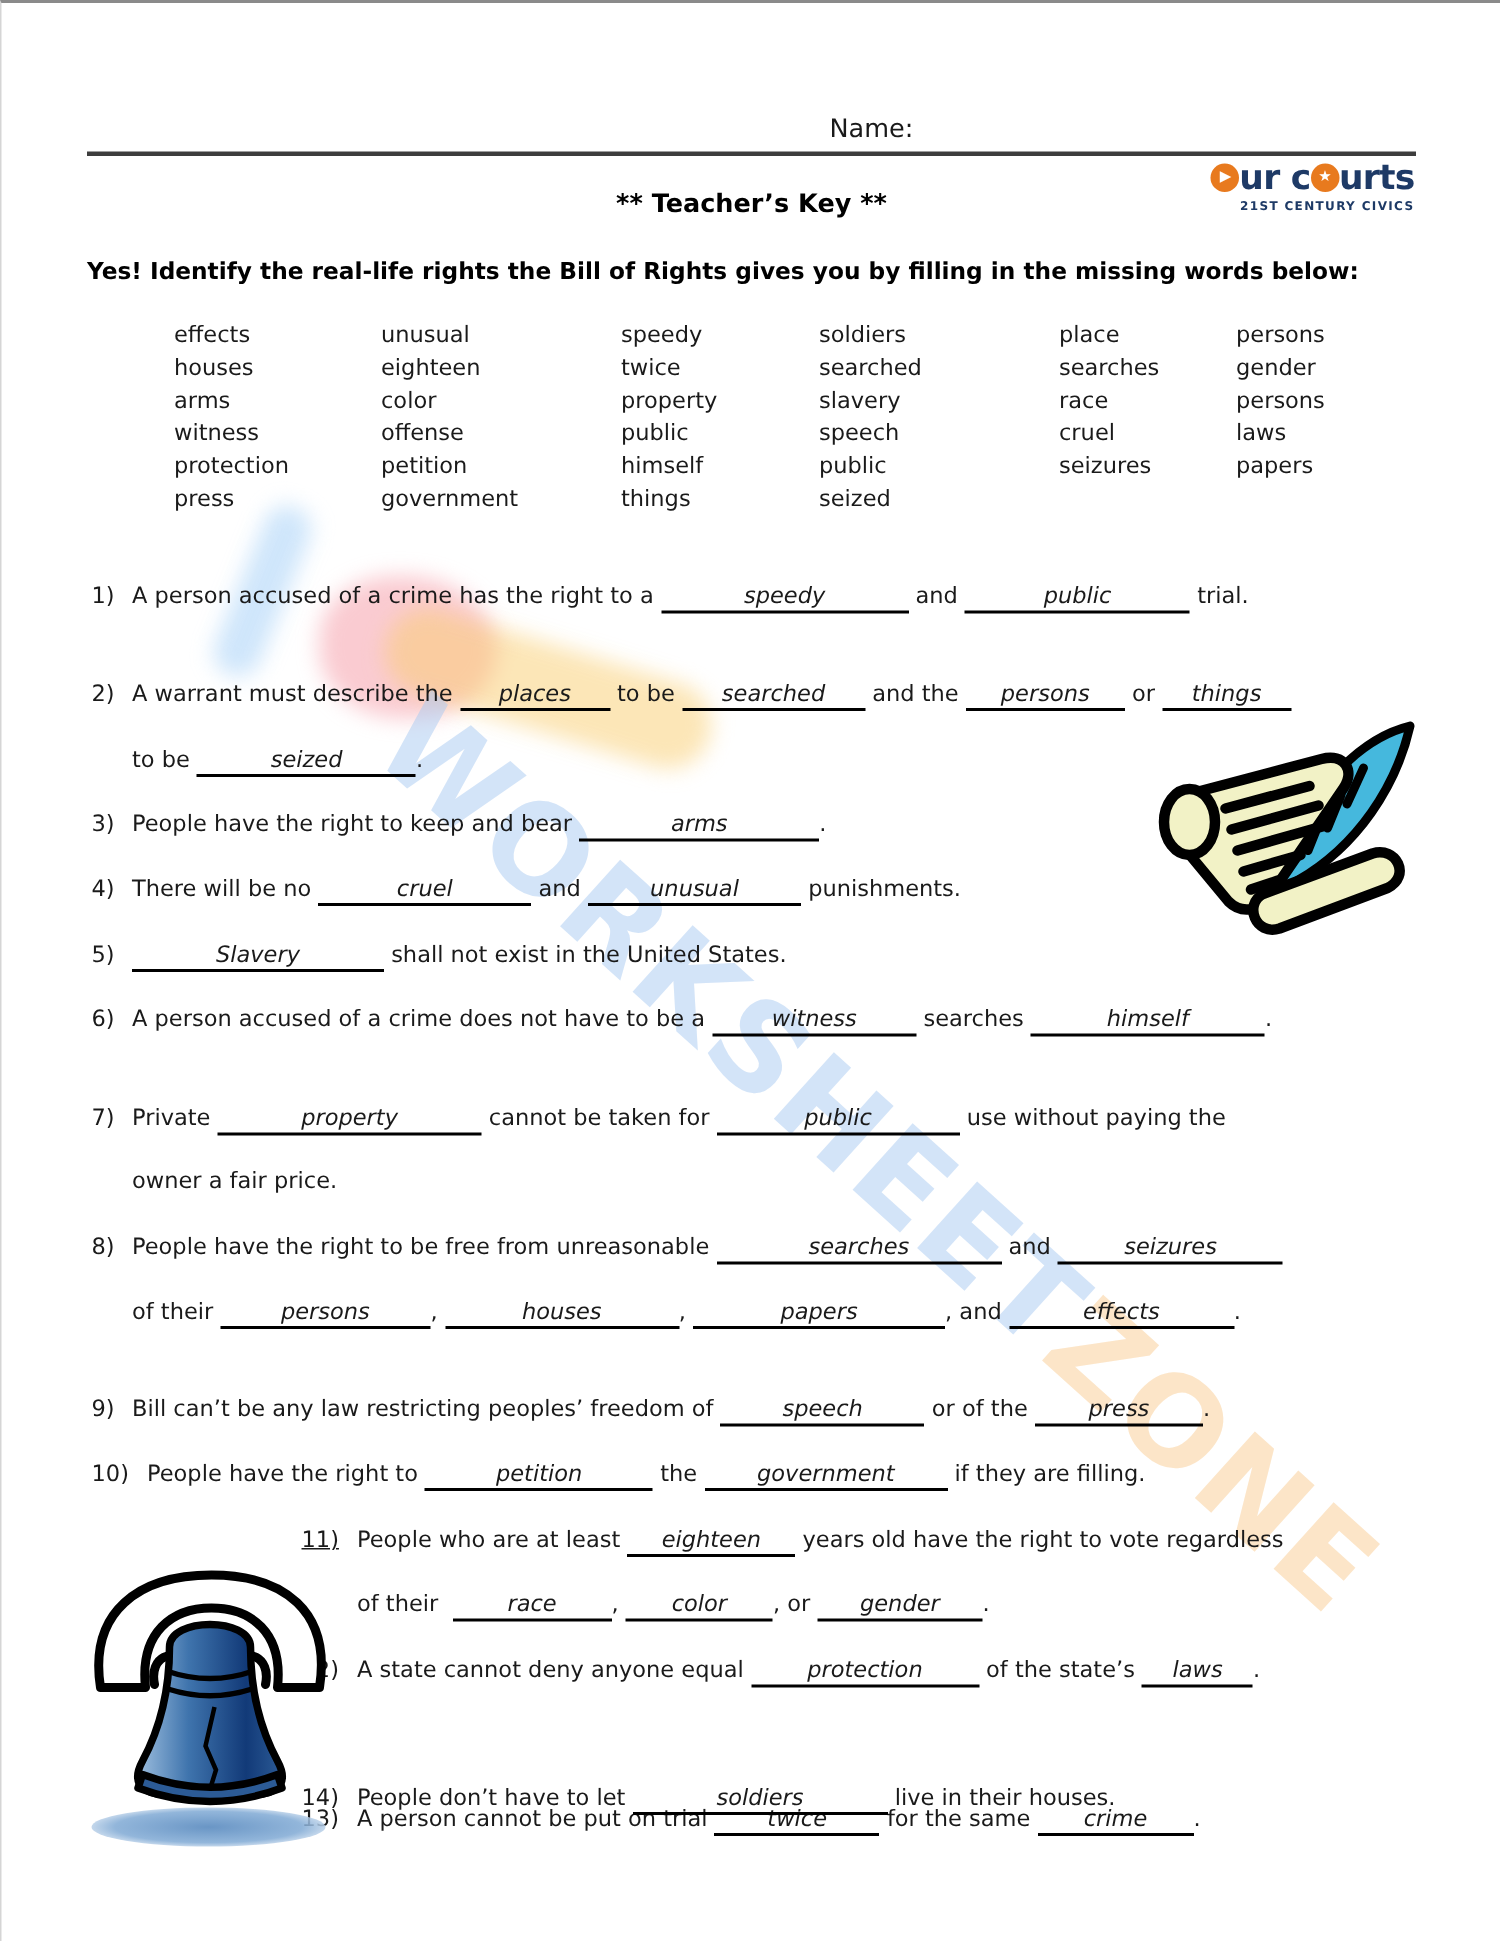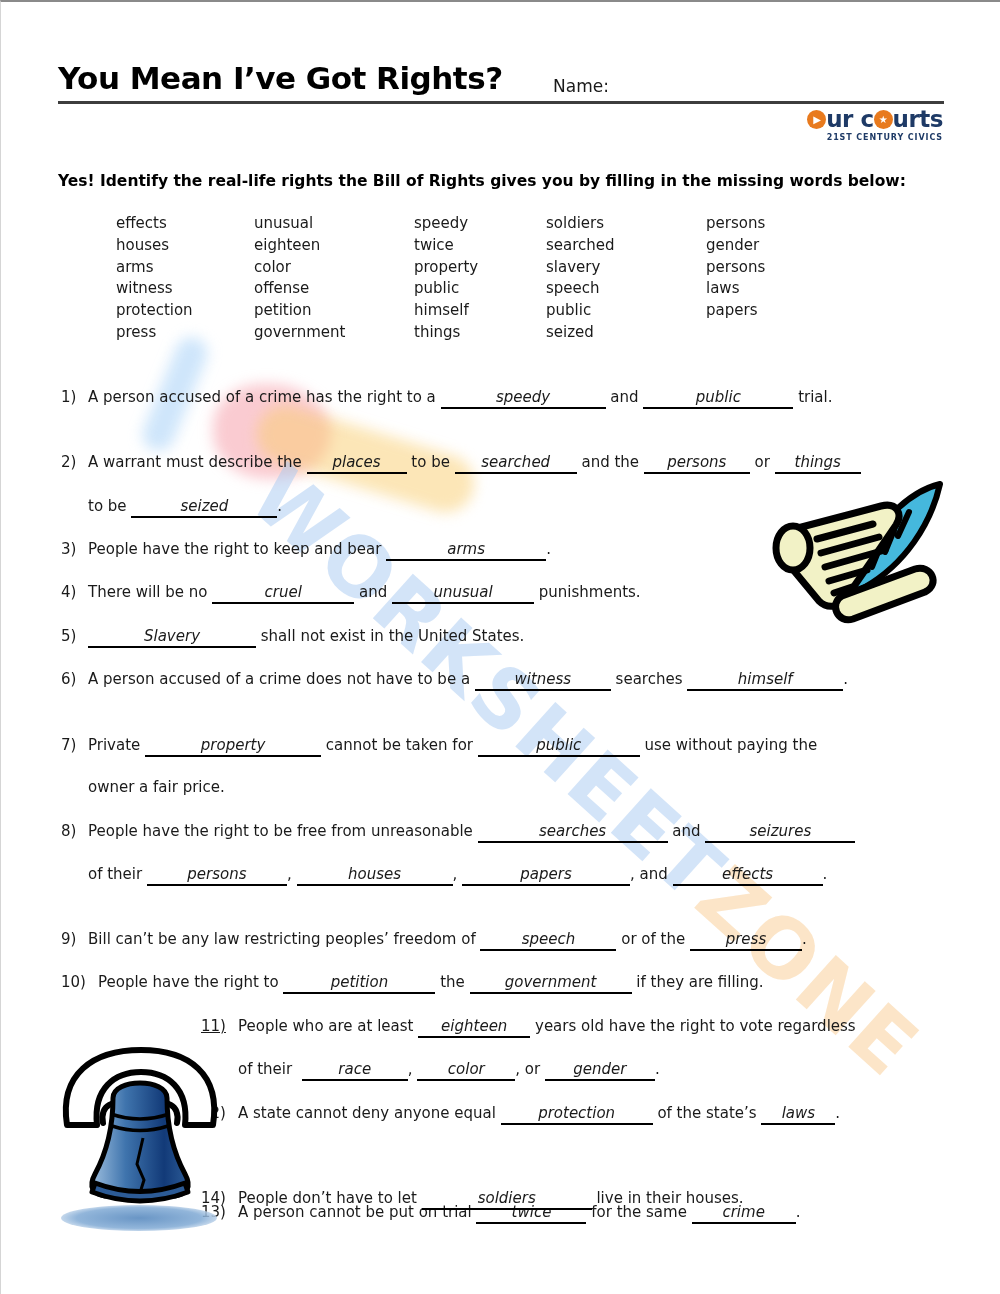--- a/index.html
+++ b/index.html
@@ -54,29 +54,29 @@
 </head>
 <body>
 
 <div class="page">
 
   <div class="wm-blob blob-blue"></div>
   <div class="wm-blob blob-pink"></div>
   <div class="wm-blob blob-yellow"></div>
   <div class="wm-text"><span class="wm-blue">WORKSHEET</span><span class="wm-orange">ZONE</span></div>
 
-  <div class="title">You Mean I’ve Got Rights?</div>
   <div class="name-label">Name:</div>
   <div class="head-rule"></div>
 
   <div class="logo">
     <div class="logo-word"><span class="logo-o"><span>▶</span></span><span>ur c</span><span class="logo-o"><span>★</span></span><span>urts</span></div>
     <div class="logo-tagline">21ST CENTURY CIVICS</div>
   </div>
 
+  <div class="teachers-key">** Teacher’s Key **</div>
   <div class="intro">Yes!  Identify the real-life rights the Bill of Rights gives you by filling in the missing words below:</div>
 
   <div class="word-bank">
       <div class="wb-col">
         <div>effects</div>
         <div>houses</div>
         <div>arms</div>
         <div>witness</div>
         <div>protection</div>
         <div>press</div>
@@ -97,20 +97,27 @@
         <div>himself</div>
         <div>things</div>
       </div>
       <div class="wb-col">
         <div>soldiers</div>
         <div>searched</div>
         <div>slavery</div>
         <div>speech</div>
         <div>public</div>
         <div>seized</div>
+      </div>
+      <div class="wb-col">
+        <div>place</div>
+        <div>searches</div>
+        <div>race</div>
+        <div>cruel</div>
+        <div>seizures</div>
       </div>
       <div class="wb-col">
         <div>persons</div>
         <div>gender</div>
         <div>persons</div>
         <div>laws</div>
         <div>papers</div>
       </div>
     </div>
 

